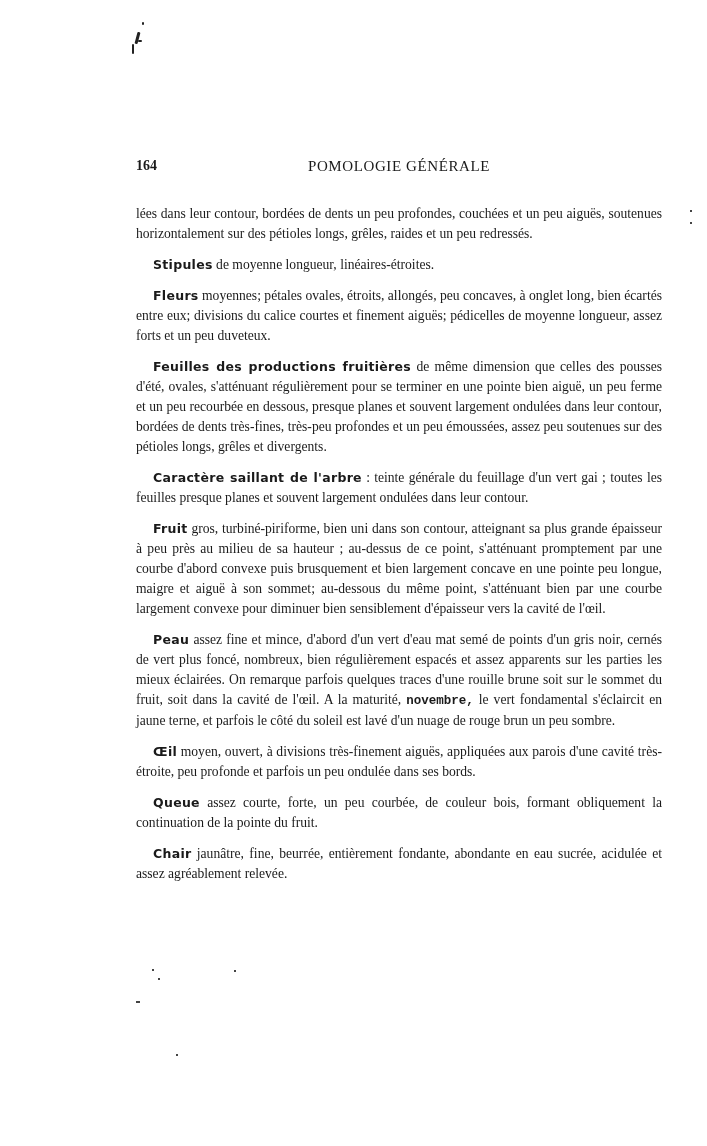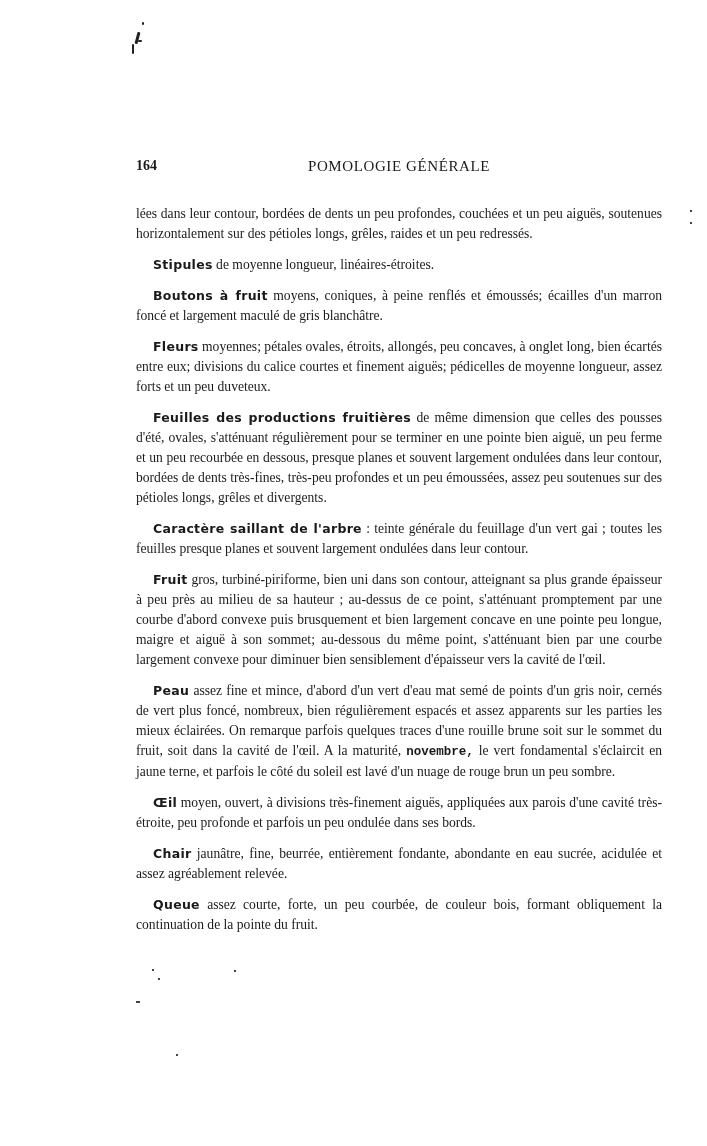--- a/index.html
+++ b/index.html
@@ -103,23 +103,20 @@
 
   <p class="para">
     <span>lées dans leur contour, bordées de dents un peu profondes, couchées et un peu aiguës, soutenues horizontalement sur des pétioles longs, grêles, raides et un peu redressés.</span>
   </p>
 
   <p class="para indent">
     <span class="term">Stipules</span><span> de moyenne longueur, linéaires-étroites.</span>
   </p>
 
 
-  <p class="para indent">
-    <span class="term">Boutons à fruit</span><span> moyens, coniques, à peine renflés et émoussés; écailles d'un marron foncé et largement maculé de gris blanchâtre.</span>
-  </p>
 
   <p class="para indent">
     <span class="term">Fleurs</span><span> moyennes; pétales ovales, étroits, allongés, peu concaves, à onglet long, bien écartés entre eux; divisions du calice courtes et finement aiguës; pédicelles de moyenne longueur, assez forts et un peu duveteux.</span>
   </p>
 
   <p class="para indent">
     <span class="term">Feuilles des productions fruitières</span><span> de même dimension que celles des pousses d'été, ovales, s'atténuant régulièrement pour se terminer en une pointe bien aiguë, un peu ferme et un peu recourbée en dessous, presque planes et souvent largement ondulées dans leur contour, bordées de dents très-fines, très-peu profondes et un peu émoussées, assez peu soutenues sur des pétioles longs, grêles et divergents.</span>
   </p>
 
   <p class="para indent">
@@ -132,25 +129,25 @@
 
   <p class="para indent">
     <span class="term">Peau</span><span> assez fine et mince, d'abord d'un vert d'eau mat semé de points d'un gris noir, cernés de vert plus foncé, nombreux, bien régulièrement espacés et assez apparents sur les parties les mieux éclairées. On remarque parfois quelques traces d'une rouille brune soit sur le sommet du fruit, soit dans la cavité de l'œil. A la maturité, </span><span class="inline-term">novembre,</span><span> le vert fondamental s'éclaircit en jaune terne, et parfois le côté du soleil est lavé d'un nuage de rouge brun un peu sombre.</span>
   </p>
 
   <p class="para indent">
     <span class="term">Œil</span><span> moyen, ouvert, à divisions très-finement aiguës, appliquées aux parois d'une cavité très-étroite, peu profonde et parfois un peu ondulée dans ses bords.</span>
   </p>
 
   <p class="para indent">
-    <span class="term">Chair</span><span> jaunâtre, fine, beurrée, entièrement fondante, abondante en eau sucrée, acidulée et assez agréablement relevée.</span>
+    <span class="term">Queue</span><span> assez courte, forte, un peu courbée, de couleur bois, formant obliquement la continuation de la pointe du fruit.</span>
   </p>
 
   <p class="para indent">
-    <span class="term">Queue</span><span> assez courte, forte, un peu courbée, de couleur bois, formant obliquement la continuation de la pointe du fruit.</span>
+    <span class="term">Chair</span><span> jaunâtre, fine, beurrée, entièrement fondante, abondante en eau sucrée, acidulée et assez agréablement relevée.</span>
   </p>
 </div>
 
 <div class="specks">
   <span style="left:690px;top:210px;"></span>
   <span style="left:690px;top:222px;"></span>
   <span style="left:152px;top:969px;"></span>
   <span style="left:158px;top:978px;"></span>
   <span style="left:136px;top:1001px;width:4px;"></span>
   <span style="left:176px;top:1054px;"></span>

